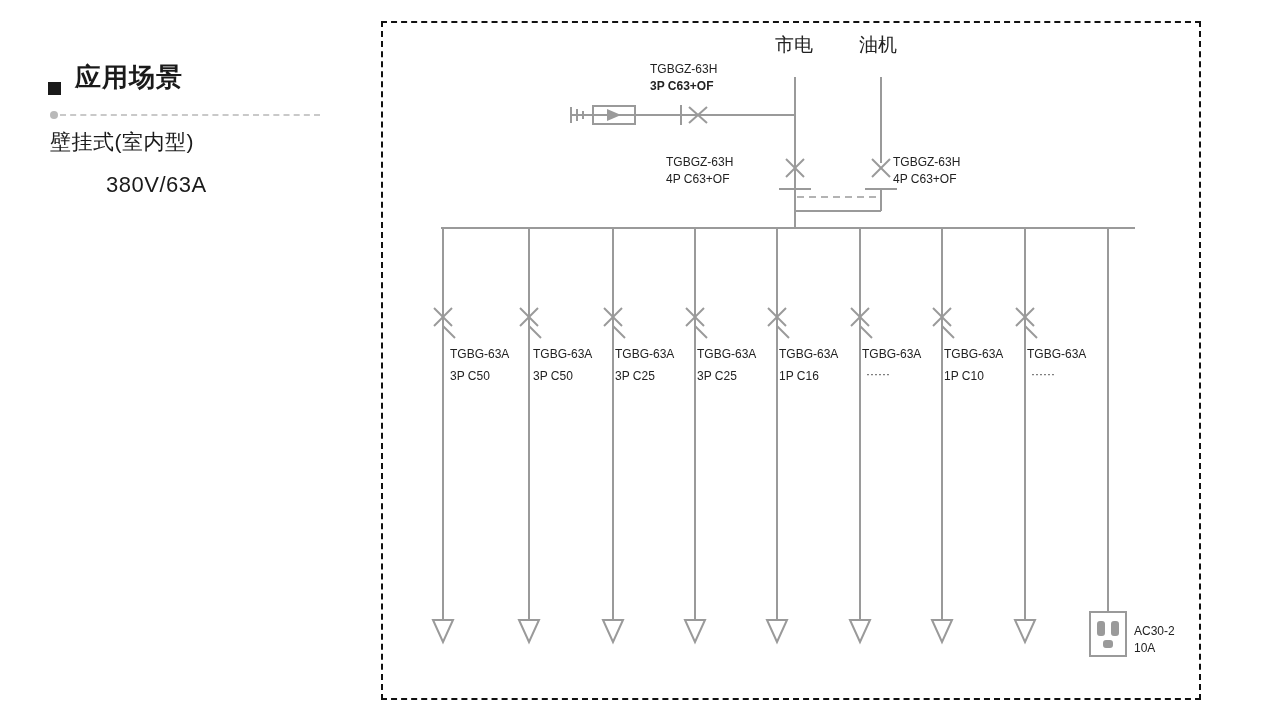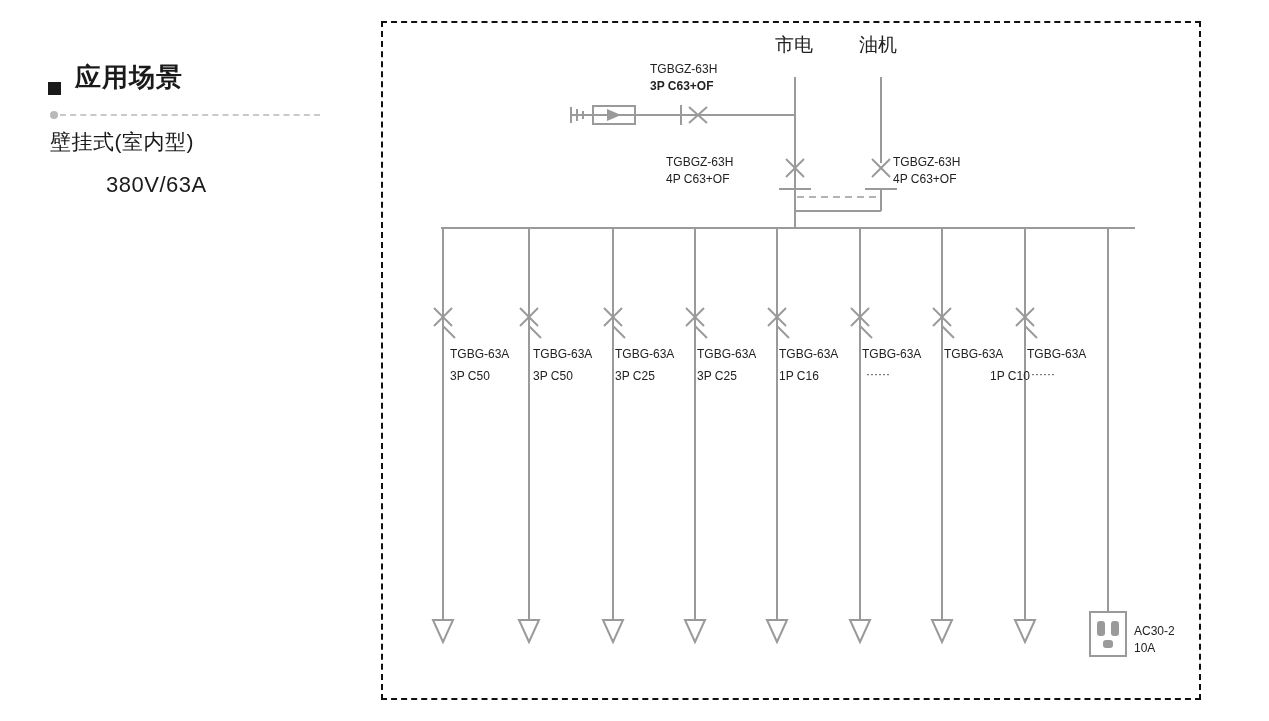--- a/index.html
+++ b/index.html
@@ -272,21 +272,21 @@
   <div class="lbl" style="left:697px; top:346px;">TGBG-63A</div>
   <div class="lbl" style="left:697px; top:368px;">3P C25</div>
 
   <div class="lbl" style="left:779px; top:346px;">TGBG-63A</div>
   <div class="lbl" style="left:779px; top:368px;">1P C16</div>
 
   <div class="lbl" style="left:862px; top:346px;">TGBG-63A</div>
   <div class="lbl" style="left:866px; top:366px;">······</div>
 
   <div class="lbl" style="left:944px; top:346px;">TGBG-63A</div>
-  <div class="lbl" style="left:944px; top:368px;margin-left:46px;">1P C10</div>
+  <div class="lbl" style="left:944px; top:368px;">1P C10</div>
 
   <div class="lbl" style="left:1027px; top:346px;">TGBG-63A</div>
   <div class="lbl" style="left:1031px; top:366px;">······</div>
 
   <div class="lbl" style="left:1134px; top:623px;">AC30-2</div>
   <div class="lbl" style="left:1134px; top:640px;text-align:right;">10A</div>
 
 </div>
 
 </body></html>

